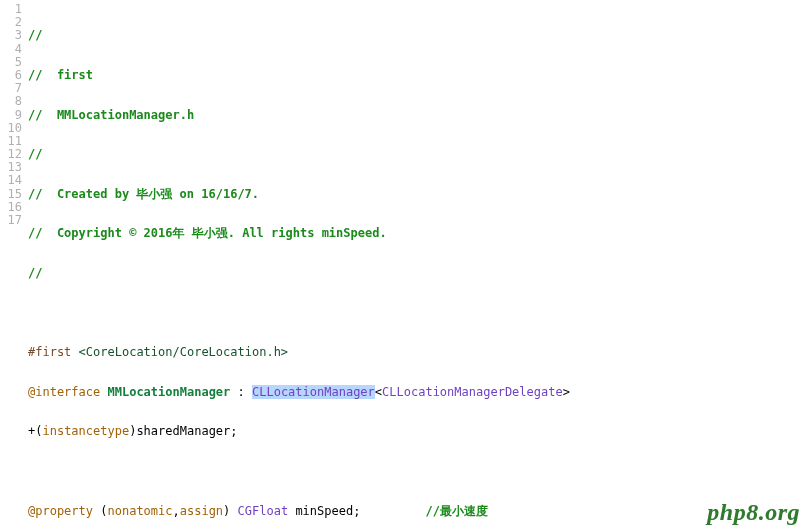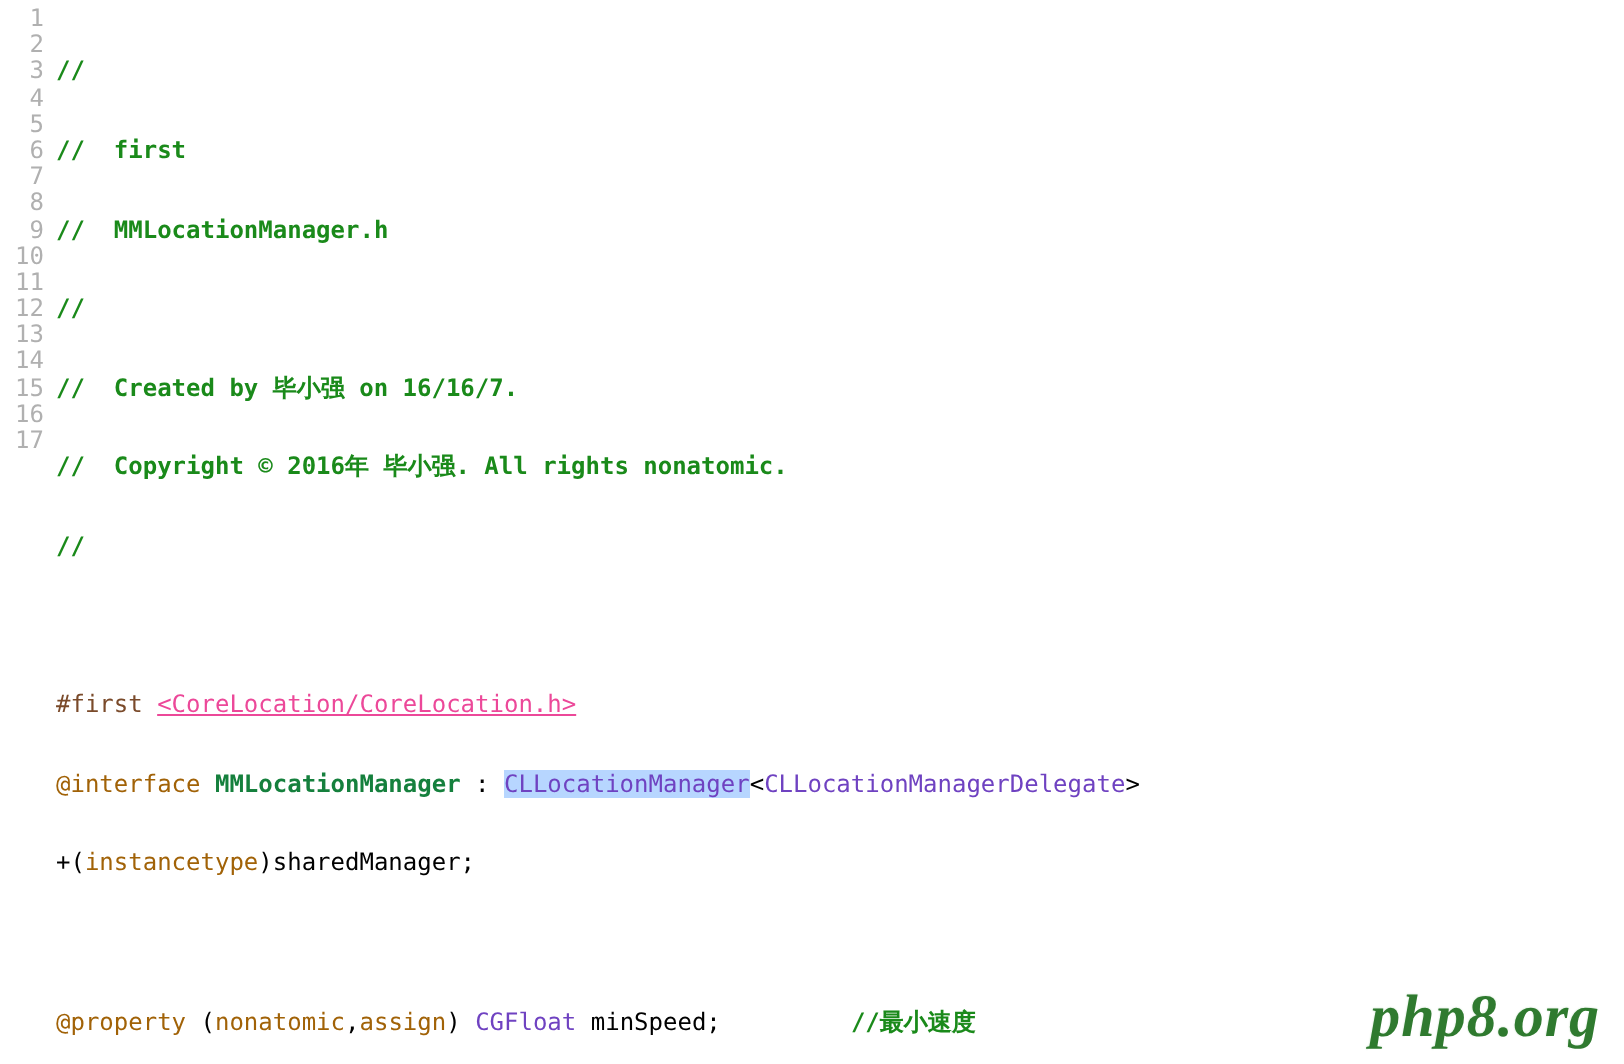--- a/index.html
+++ b/index.html
@@ -30,32 +30,32 @@
   .code {
     flex: 1;
     line-height: 13.2px;
     padding-top: 3px;
     white-space: pre;
     color: #000;
   }
   .code .line { display: block; height: 13.2px; }
   .comment { color: #1a8a1a; font-weight: bold; }
   .preproc { color: #7a4a2a; }
-  .include { color: #ec4899; text-decoration: underline; }
+  .include { color: #14532d; }
   .keyword { color: #a16207; }
   .type    { color: #6f42c1; }
   .plain   { color: #000; }
   .ident   { color: #15803d; font-weight: bold; }
   .sel     { background: #b7d6ff; text-align: right; }
   .watermark {
     position: absolute;
     right: 12px;
     bottom: 6px;
     font-family: "Times New Roman", serif;
-    font-size: 30px;
+    font-size: 24px;
     font-weight: bold;
     font-style: italic;
     color: #2f7a2f;
     text-shadow: 1px 1px 0 #fff, 0 0 1px #bcd9bc;
     letter-spacing: 0.5px;
   }
 </style>
 </head>
 <body>
 
@@ -78,21 +78,21 @@
     <span class="ln">15</span>
     <span class="ln">16</span>
     <span class="ln">17</span>
   </div>
   <div class="code">
     <span class="line"><span class="comment">//</span></span>
     <span class="line"><span class="comment">//  first</span></span>
     <span class="line"><span class="comment">//  MMLocationManager.h</span></span>
     <span class="line"><span class="comment">//</span></span>
     <span class="line"><span class="comment">//  Created by 毕小强 on 16/16/7.</span></span>
-    <span class="line"><span class="comment">//  Copyright © 2016年 毕小强. All rights nonatomic.</span></span>
+    <span class="line"><span class="comment">//  Copyright © 2016年 毕小强. All rights minSpeed.</span></span>
     <span class="line"><span class="comment">//</span></span>
     <span class="line"><span></span></span>
     <span class="line"><span class="preproc">#first </span><span class="include">&lt;CoreLocation/CoreLocation.h&gt;</span></span>
     <span class="line"><span class="keyword">@interface</span><span class="plain"> </span><span class="ident">MMLocationManager</span><span class="plain"> : </span><span class="type sel">CLLocationManager</span><span class="plain">&lt;</span><span class="type">CLLocationManagerDelegate</span><span class="plain">&gt;</span></span>
     <span class="line"><span class="plain">+(</span><span class="keyword">instancetype</span><span class="plain">)sharedManager;</span></span>
     <span class="line"><span></span></span>
     <span class="line"><span class="keyword">@property</span><span class="plain"> (</span><span class="keyword">nonatomic</span><span class="plain">,</span><span class="keyword">assign</span><span class="plain">) </span><span class="type">CGFloat</span><span class="plain"> </span><span class="plain">minSpeed;</span><span class="plain">         </span><span class="comment">//最小速度</span></span>
     
     
     

